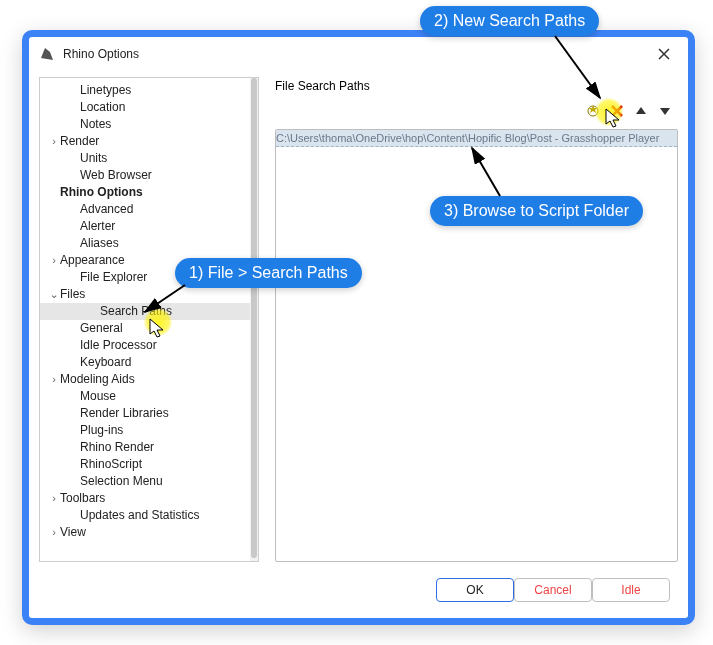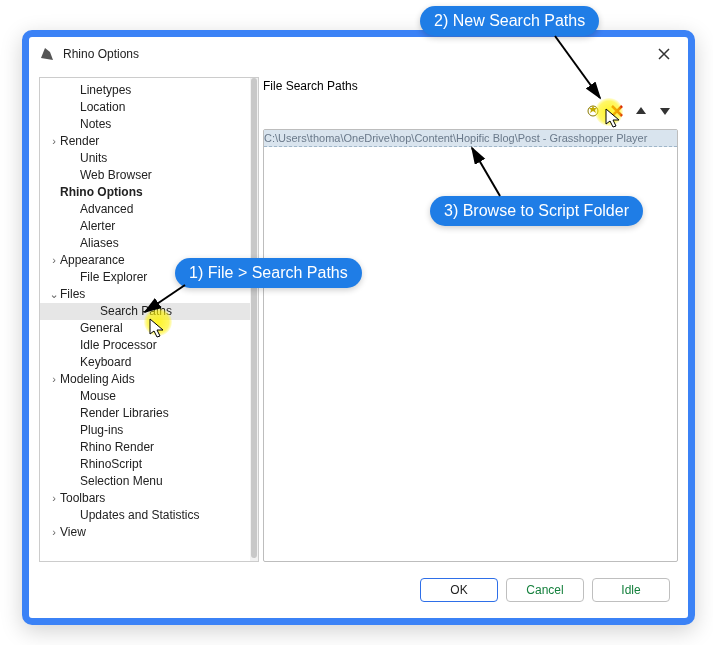--- a/index.html
+++ b/index.html
@@ -25,21 +25,21 @@
   }
   .app-title { font-size: 12px; color: #222; }
   .titlebar-spacer { flex: 1; }
   .close-btn {
     width: 28px; height: 24px; display:flex; align-items:center; justify-content:center;
     border-radius: 4px; cursor: pointer;
   }
 
   .body {
     position:absolute; left:10px; top:40px; right:10px; bottom:56px;
-    display:flex; gap:4px;
+    display:flex; gap:16px;
   }
 
   .tree-wrap {
     width: 220px; height: 100%;
     border: 1px solid #ccc;
     position: relative;
     overflow: hidden;
     background:#fff;
   }
   .tree-scroll {
@@ -91,26 +91,26 @@
   .path-row {
     height:17px; line-height:17px;
     background:#d9e4ee;
     border-bottom:1px dashed #9fb6c9;
     font-size:11px; color:#6a798a;
     white-space:nowrap; overflow:hidden;
   }
 
   .button-row {
     position:absolute; right:18px; bottom:16px;
-    display:flex; gap:8px;
+    display:flex; 
   }
   .btn {
     width:78px; height:24px;
     border:1px solid #bfbfbf; border-radius:4px;
-    background:#fff; font-size:12px; color:#15803d;
+    background:#fff; font-size:12px; color:#ef4444;
     display:flex; align-items:center; justify-content:center;
     cursor:pointer;
   }
   .btn.primary { border-color:#2e6fe8; color:#222; }
 
   
   .bubble {
     position:absolute;
     background:#1f7de6; color:#fff;
     font-size:16px; font-weight:500;

